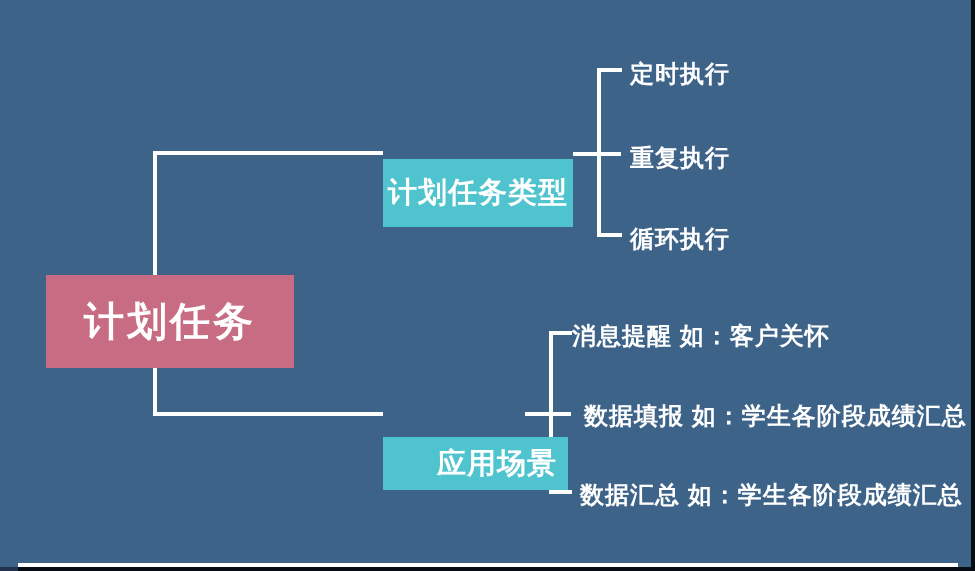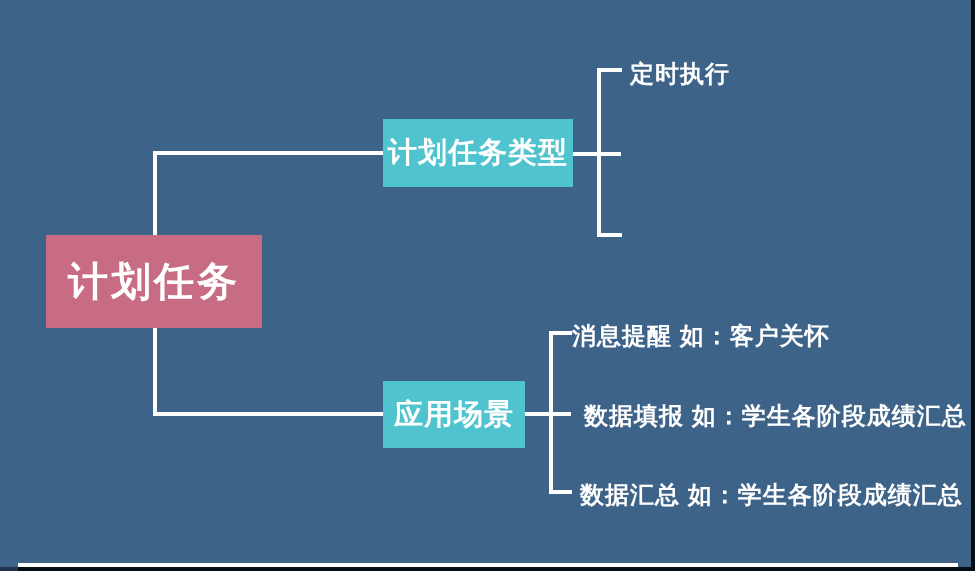--- a/index.html
+++ b/index.html
@@ -13,24 +13,25 @@
   }
   .line { position: absolute; background: var(--connector, #fff); }
   .node {
     position: absolute;
     display: flex;
     align-items: center;
     justify-content: center;
     color: var(--text, #fff);
     font-weight: bold;
     text-align: center;
+    margin-top: 40px;
   }
-  #root-node   { left: 46px;  top: 235px; width: 216px; height: 93px; background: var(--root_fill, #C76C82); font-size: 40px; letter-spacing: 3px; }
+  #root-node   { left: 46px;  top: 235px; width: 248px; height: 93px; background: var(--root_fill, #C76C82); font-size: 40px; letter-spacing: 3px; }
   #branch-task-types { left: 383px; top: 119px; width: 190px; height: 68px; background: var(--branch_fill, #50C4CE); font-size: 29px; letter-spacing: 1px; }
-  #branch-use-cases  { left: 383px; top: 381px; width: 142px; height: 67px; background: var(--branch_fill, #50C4CE); font-size: 29px; letter-spacing: 1px; }
+  #branch-use-cases  { left: 383px; top: 397px; width: 142px; height: 53px; background: var(--branch_fill, #50C4CE); font-size: 29px; letter-spacing: 1px; padding-left: 43px; }
 
   .leaf {
     position: absolute;
     color: var(--text, #fff);
     font-weight: bold;
     font-size: 24px;
     letter-spacing: 1px;
     line-height: 28px;
     white-space: nowrap;
   }
@@ -83,20 +84,22 @@
   <div class="line" id="fan2-s1"></div>
   <div class="line" id="fan2-s3"></div>
 
   <div class="node" id="root-node">计划任务</div>
 
   <div class="node" id="branch-task-types">计划任务类型</div>
 
   <div class="node" id="branch-use-cases">应用场景</div>
 
   <div class="leaf" id="leaf-t1">定时执行</div>
+  <div class="leaf" id="leaf-t2">重复执行</div>
+  <div class="leaf" id="leaf-t3">循环执行</div>
 
   <div class="leaf" id="leaf-b1">消息提醒 如：客户关怀</div>
   <div class="leaf" id="leaf-b2">数据填报 如：学生各阶段成绩汇总</div>
   <div class="leaf" id="leaf-b3">数据汇总 如：学生各阶段成绩汇总</div>
 
   <div id="bottom-line"></div>
   <div id="bottom-edge"></div>
   <div id="bottom-edge-left"></div>
   <div id="right-edge"></div>
 

